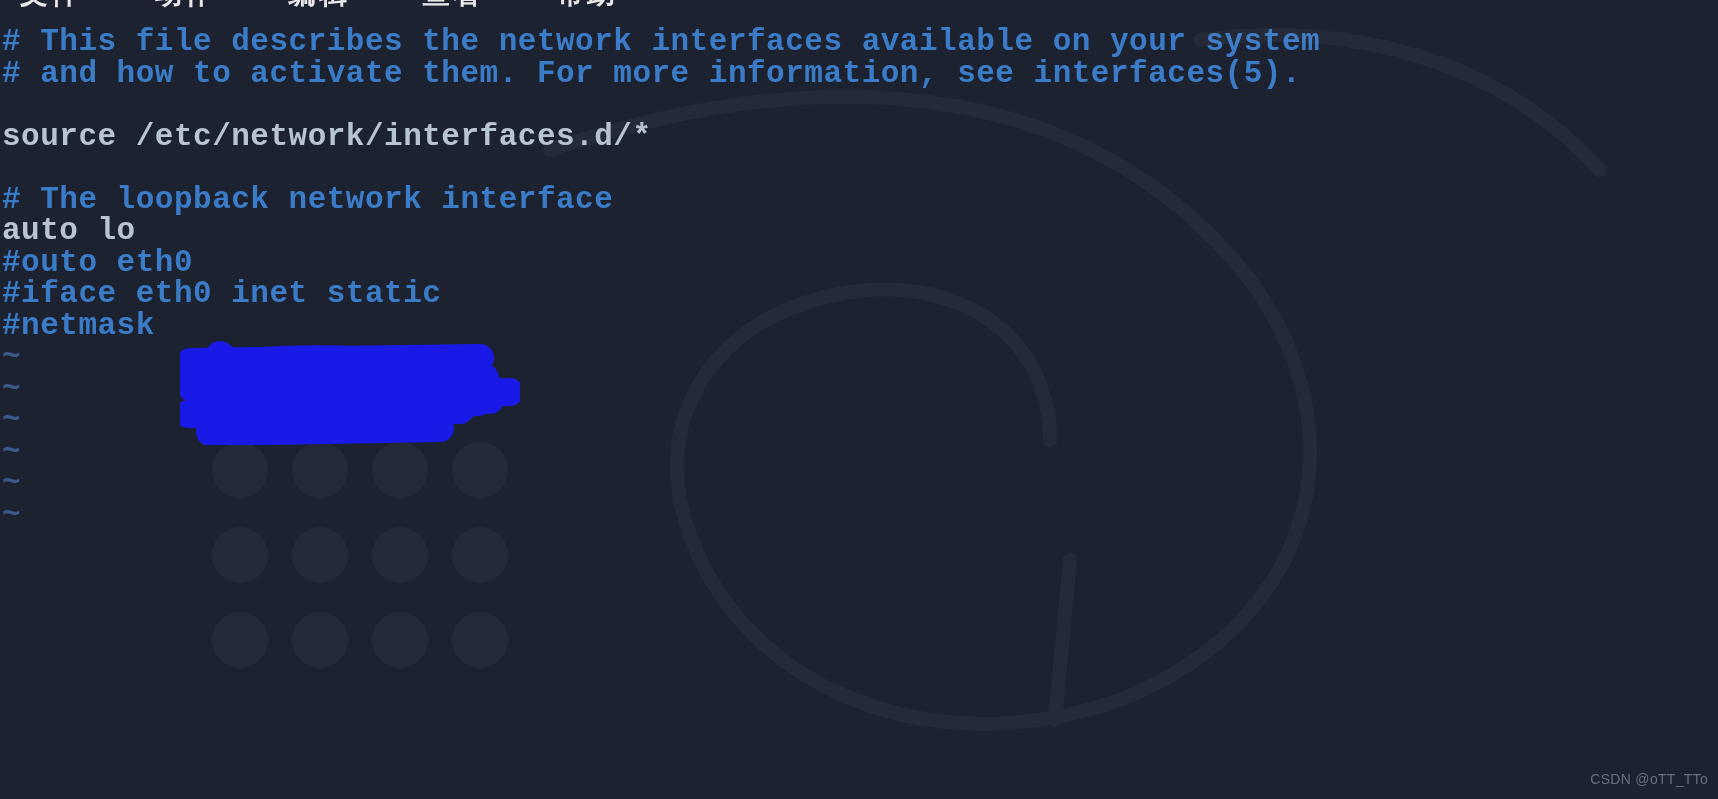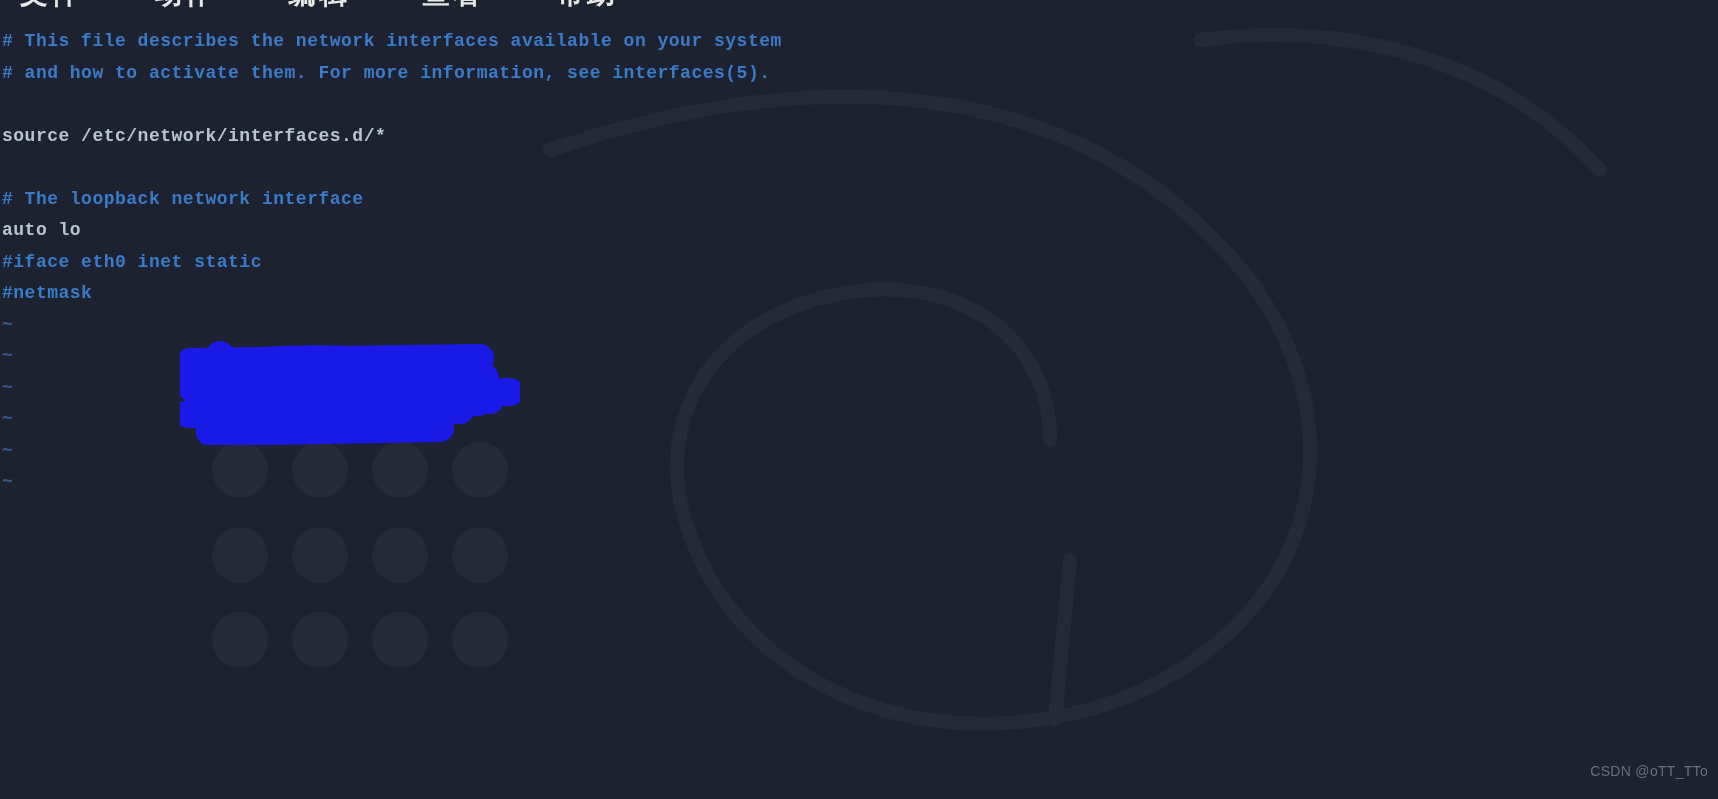--- a/index.html
+++ b/index.html
@@ -26,21 +26,21 @@
       color: #e8e8e8;
       font-size: 28px;
       font-weight: bold;
       letter-spacing: 3px;
       line-height: 10px;
       position: relative;
       top: -9px;
     }
     .editor {
       padding: 8px 0 0 2px;
-      font-size: 18px;
+      font-size: 31px;
       line-height: 31.5px;
       letter-spacing: 0.5px;
       font-weight: bold;
     }
     .line {
       white-space: pre;
       color: #b8c5d1;
     }
     .comment {
       color: #3b7cc9;
@@ -58,21 +58,21 @@
     .redact-scribble {
       position: absolute;
       left: 180px;
       top: 340px;
       width: 340px;
       height: 105px;
       pointer-events: none;
     }
     .watermark {
       position: absolute;
-      bottom: 20px;
+      bottom: 12px;
       right: 10px;
       color: #68717a;
       font-size: 14px;
       font-family: Arial, sans-serif;
       letter-spacing: 0.3px;
     }
     .bg-logo {
       position: absolute;
       inset: 0;
       pointer-events: none;
@@ -111,20 +111,21 @@
 </div>
 
 <div class="editor" id="editor">
     <div class="line"><span class="comment"># This file describes the network interfaces available on your system</span></div>
     <div class="line"><span class="comment"># and how to activate them. For more information, see interfaces(5).</span></div>
     <div class="line">&nbsp;</div>
     <div class="line">source /etc/network/interfaces.d/*</div>
     <div class="line">&nbsp;</div>
     <div class="line"><span class="comment"># The loopback network interface</span></div>
     <div class="line">auto lo</div>
+    <div class="line"><span class="comment">#outo eth0</span></div>
     <div class="line"><span class="comment">#iface eth0 inet static</span></div>
     <div class="line"><span class="comment">#netmask </span></div>
     <div class="line tilde">~</div>
     <div class="line tilde">~</div>
     <div class="line tilde">~</div>
     <div class="line tilde">~</div>
     <div class="line tilde">~</div>
     <div class="line tilde">~</div>
   </div>
 

